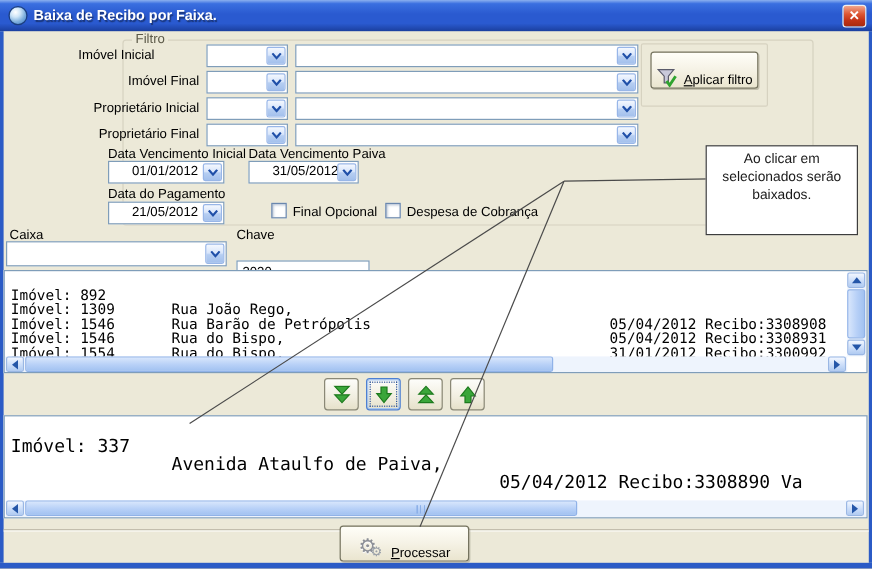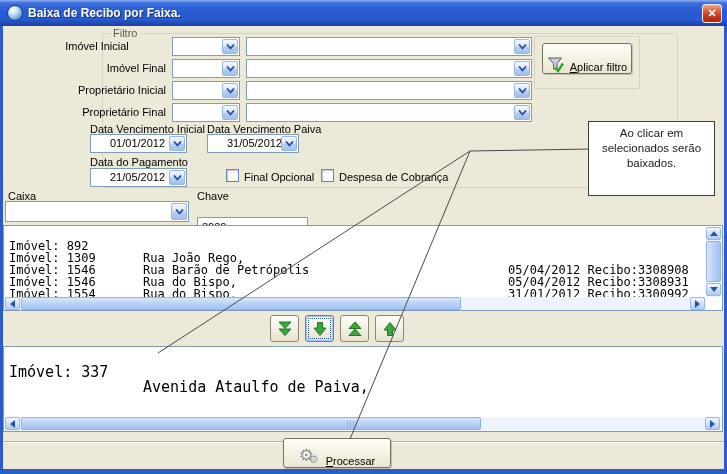--- a/index.html
+++ b/index.html
@@ -328,20 +328,21 @@
     <svg width="16" height="16" viewBox="0 0 16 16">
       <polygon points="5.5,14.5 10.5,14.5 10.5,9 14,9 8,1.5 2,9 5.5,9" fill="#3aa63a" stroke="#1d7a1d" stroke-width="1"></polygon>
     </svg>
   </div>
 
   <div class="list" style="left:3px;top:346px;width:720px;height:86px;">
     <div class="lower-rows" style="position:absolute;left:0;top:3px;width:718px;height:66px;overflow:hidden;">
       <div class="mrow">
         <span class="c-item"><span>Imóvel:</span> <span>337</span></span>
         <span class="c-addr">Avenida Ataulfo de Paiva,</span>
+        <span class="c-right">05/04/2012 Recibo:3308890 Va</span>
       </div>
     </div>
     <div class="sb" style="left:1px;top:70px;width:717px;height:14px;">
       <div class="sb-btn" style="left:0;top:0;">
           <span class="tri l"></span>
         </div>
       <div class="sb-thumb" style="left:16px;top:0;width:460px;height:13px;">
         <span class="grip" style="left:325px;"></span>
       </div>
       <div class="sb-btn" style="left:700px;top:0;">

